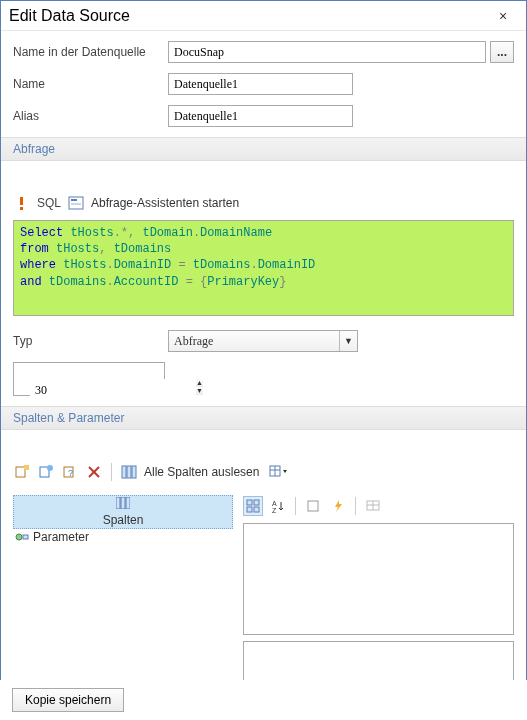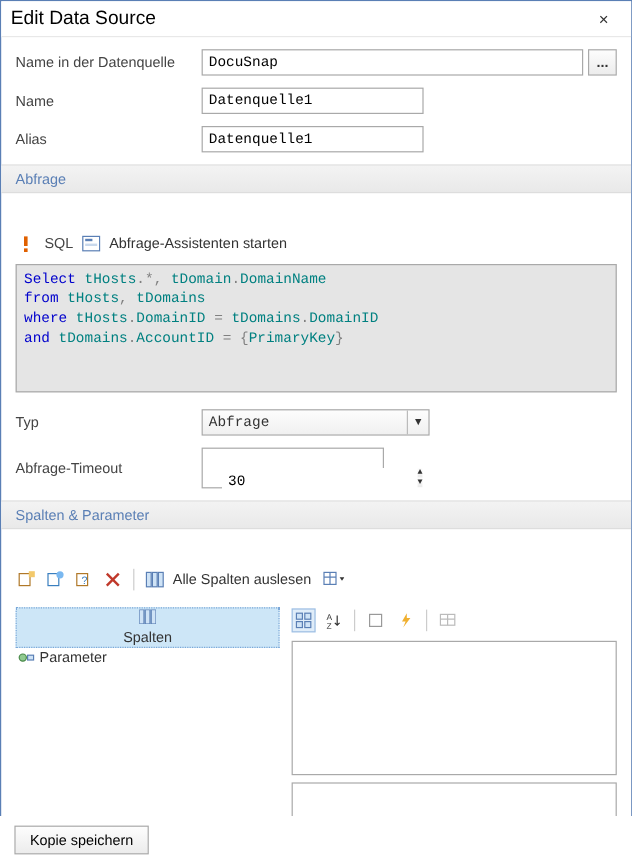--- a/index.html
+++ b/index.html
@@ -30,21 +30,21 @@
     font-size:14px; color:#333;
   }
   .content { padding: 10px 12px 8px 12px; }
   .form-row { display:flex; align-items:center; margin-bottom:10px; }
   .form-row .lbl { width: 155px; color:#444; }
   .form-row .ctrl { flex:1; display:flex; align-items:center; gap:4px; }
   input[type=text], .combo, .spinner {
     height: 22px;
     border: 1px solid #a9a9a9;
     padding: 2px 5px;
-    font-family: Liberation Mono, monospace;
+    font-family: Liberation Serif, serif;
     font-size: 12px;
     background:#fff;
   }
   .w-name { width: 185px; }
   .w-ds { width: 318px; }
   .btn-ellipsis {
     width: 24px; height:22px;
     border:1px solid #a9a9a9;
     background: linear-gradient(#fdfdfd,#ececec);
     display:flex;align-items:center;justify-content:center;
@@ -60,29 +60,29 @@
     border-bottom:1px solid #ddd;
   }
   .toolbar { display:flex; align-items:center; gap:6px; padding:5px 0 8px 0;margin-top:28px; }
   .tb-icon {
     width:18px;height:18px;
     display:flex;align-items:center;justify-content:center;
   }
   .tb-sep { width:1px; height:18px; background:#ccc; margin:0 2px; }
   .sql-editor {
     width: 100%;
-    height: 107px;
+    height: 96px;
     border:1px solid #a9a9a9;
     padding:4px 6px;
     font-family: "Courier New", monospace;
     font-size: 12px;
     line-height: 1.35;
     white-space: pre;
     overflow:auto;
-    background:#e5e5e5;
+    background:#bef264;
   }
   .kw { color:#0000cc; }
   .ident { color:#008080; }
   .op { color:#808080; }
   .combo {
     width: 190px; position:relative;
     display:flex;align-items:center;justify-content:space-between;
     padding-right:0;
     background: linear-gradient(#fdfdfd,#f0f0f0);
   }
@@ -200,21 +200,20 @@
     <span class="lbl">Typ</span>
     <div class="ctrl">
       <div class="combo">
         <span>Abfrage</span>
         <span class="arrow">▼</span>
       </div>
     </div>
   </div>
 
   <div class="form-row">
-    <span class="lbl">Abfrage-Timeout</span>
     <div class="ctrl">
       <div class="spinner">
         <input type="text" value="30" style="">
         <div class="spin-btns">
           <div>▲</div>
           <div>▼</div>
         </div>
       </div>
     </div>
   </div>

